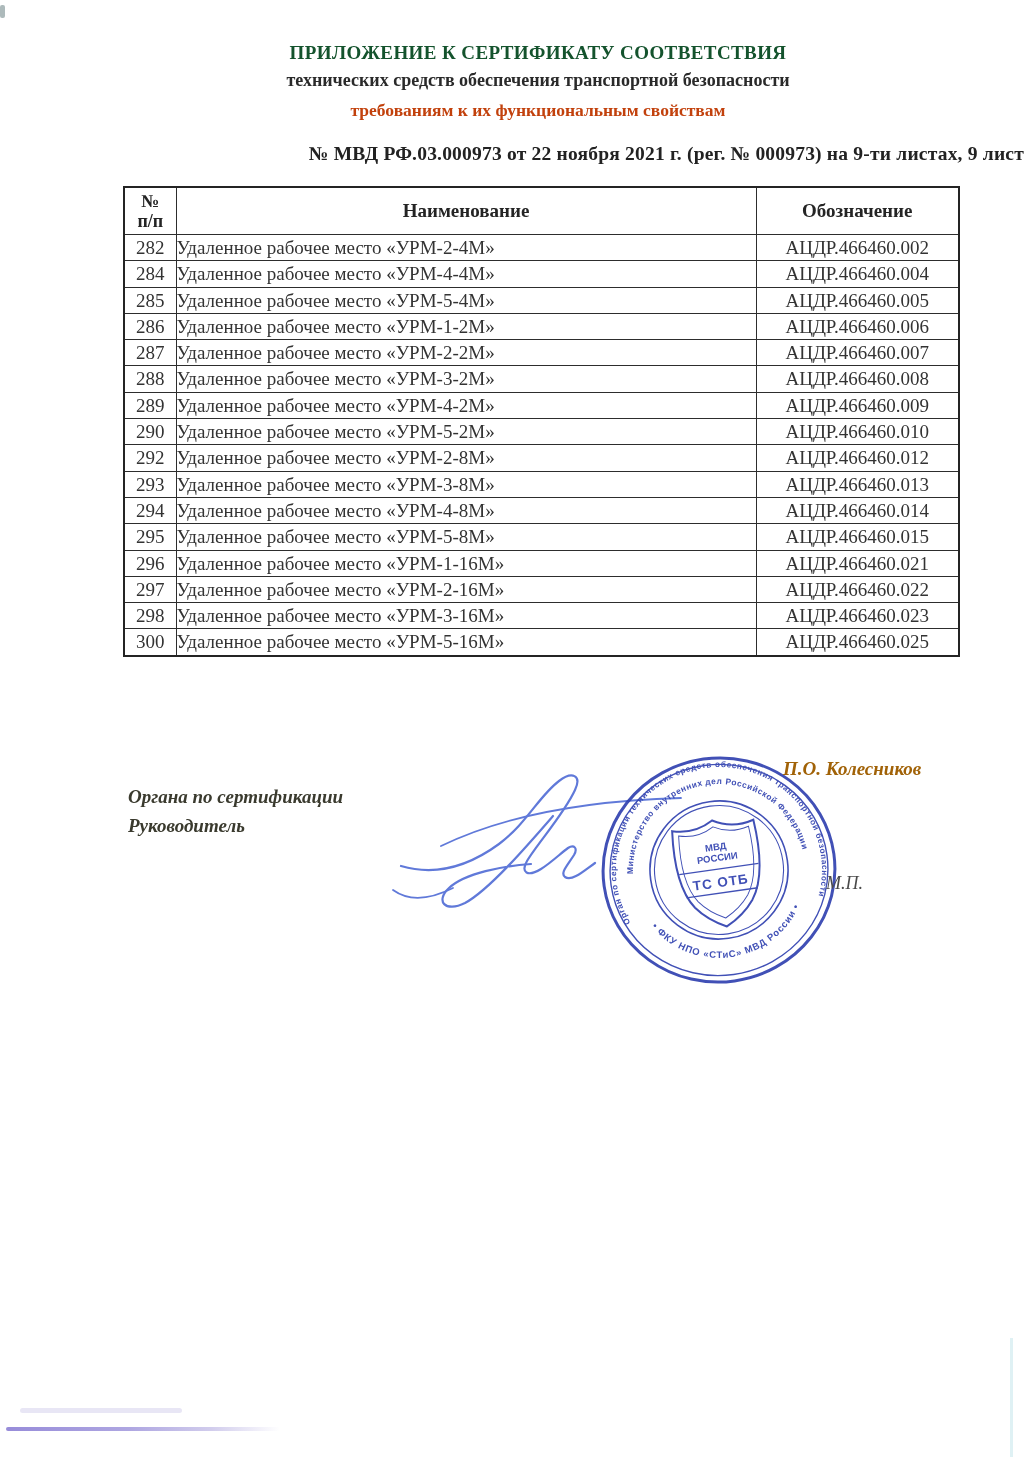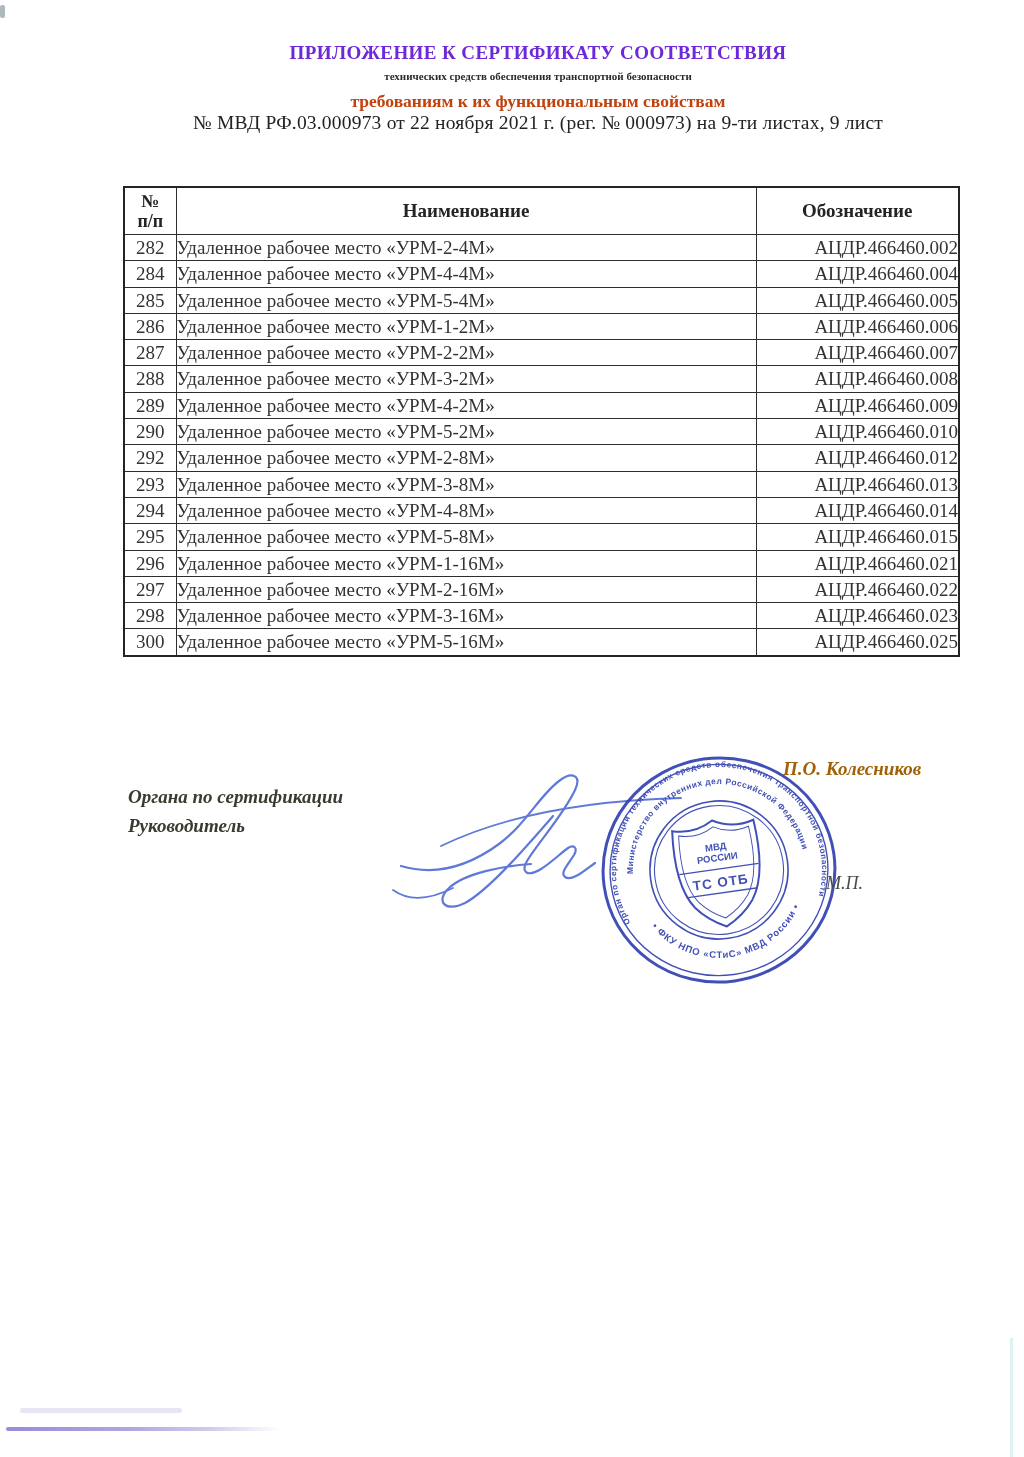--- a/index.html
+++ b/index.html
@@ -4,43 +4,43 @@
 <style>
   html,body { margin:0; padding:0; background:#ffffff; }
   .page {
     position:relative; width:1024px; height:1457px; background:#ffffff;
     font-family:"Liberation Serif","DejaVu Serif",serif; color:#2b2b2b;
     overflow:hidden;
   }
 
   
   .doc-header { position:absolute; left:52px; top:42px; width:972px; text-align:center; }
-  .title-1 { font-size:19px; font-weight:bold; letter-spacing:.4px; color:#6d28d9; }
-  .title-2 { font-size:11px; font-weight:bold; margin-top:6px; color:#2a2a2a; }
+  .title-1 { font-size:19px; font-weight:bold; letter-spacing:.4px; color:#14532d; }
+  .title-2 { font-size:18px; font-weight:bold; margin-top:6px; color:#2a2a2a; }
   .title-3 { font-size:17.5px; font-weight:bold; margin-top:9px; color:#c2410c; }
-  .reg-line { font-size:19.5px; font-weight:normal; color:#222; letter-spacing:.2px; }
+  .reg-line { font-size:19.5px; font-weight:bold; margin-top:22px; color:#222; letter-spacing:.2px;text-align:right; }
 
   
   table.cert {
     position:absolute; left:123px; top:186px; width:835px;
     border-collapse:collapse; table-layout:fixed;
   }
   table.cert th, table.cert td {
     border:1.5px solid #2d2d2d; padding:0; font-size:19px; color:#333;
     white-space:nowrap; overflow:hidden;
   }
   table.cert { border:2px solid #242424; }
   table.cert th { height:46px; font-weight:bold; color:#242424; text-align:center; }
   table.cert td { height:25.3px; line-height:25.3px; }
   .col-num  { width:52px; }
   .col-name { width:580px; }
   .col-code { width:203px; }
   td.cell-num  { text-align:center; }
   td.cell-name { text-align:left; padding-left:12px; }
-  td.cell-code { text-align:right; padding-left:11px; }
+  td.cell-code { text-align:center; padding-left:11px; }
   th .two-line { line-height:1.12; font-size:18px; }
 
   
   .role { position:absolute; left:128px; top:782px; font-size:19px; font-weight:bold;
           font-style:italic; line-height:29px; color:#3a3a2e; }
   .signer-name { position:absolute; left:783px; top:758px; font-size:19px;
                  font-weight:bold; font-style:italic; color:#a16207; }
   .seal-abbr { position:absolute; left:826px; top:873px; font-size:18px;
                font-style:italic; color:#4a4a4a; }
 

